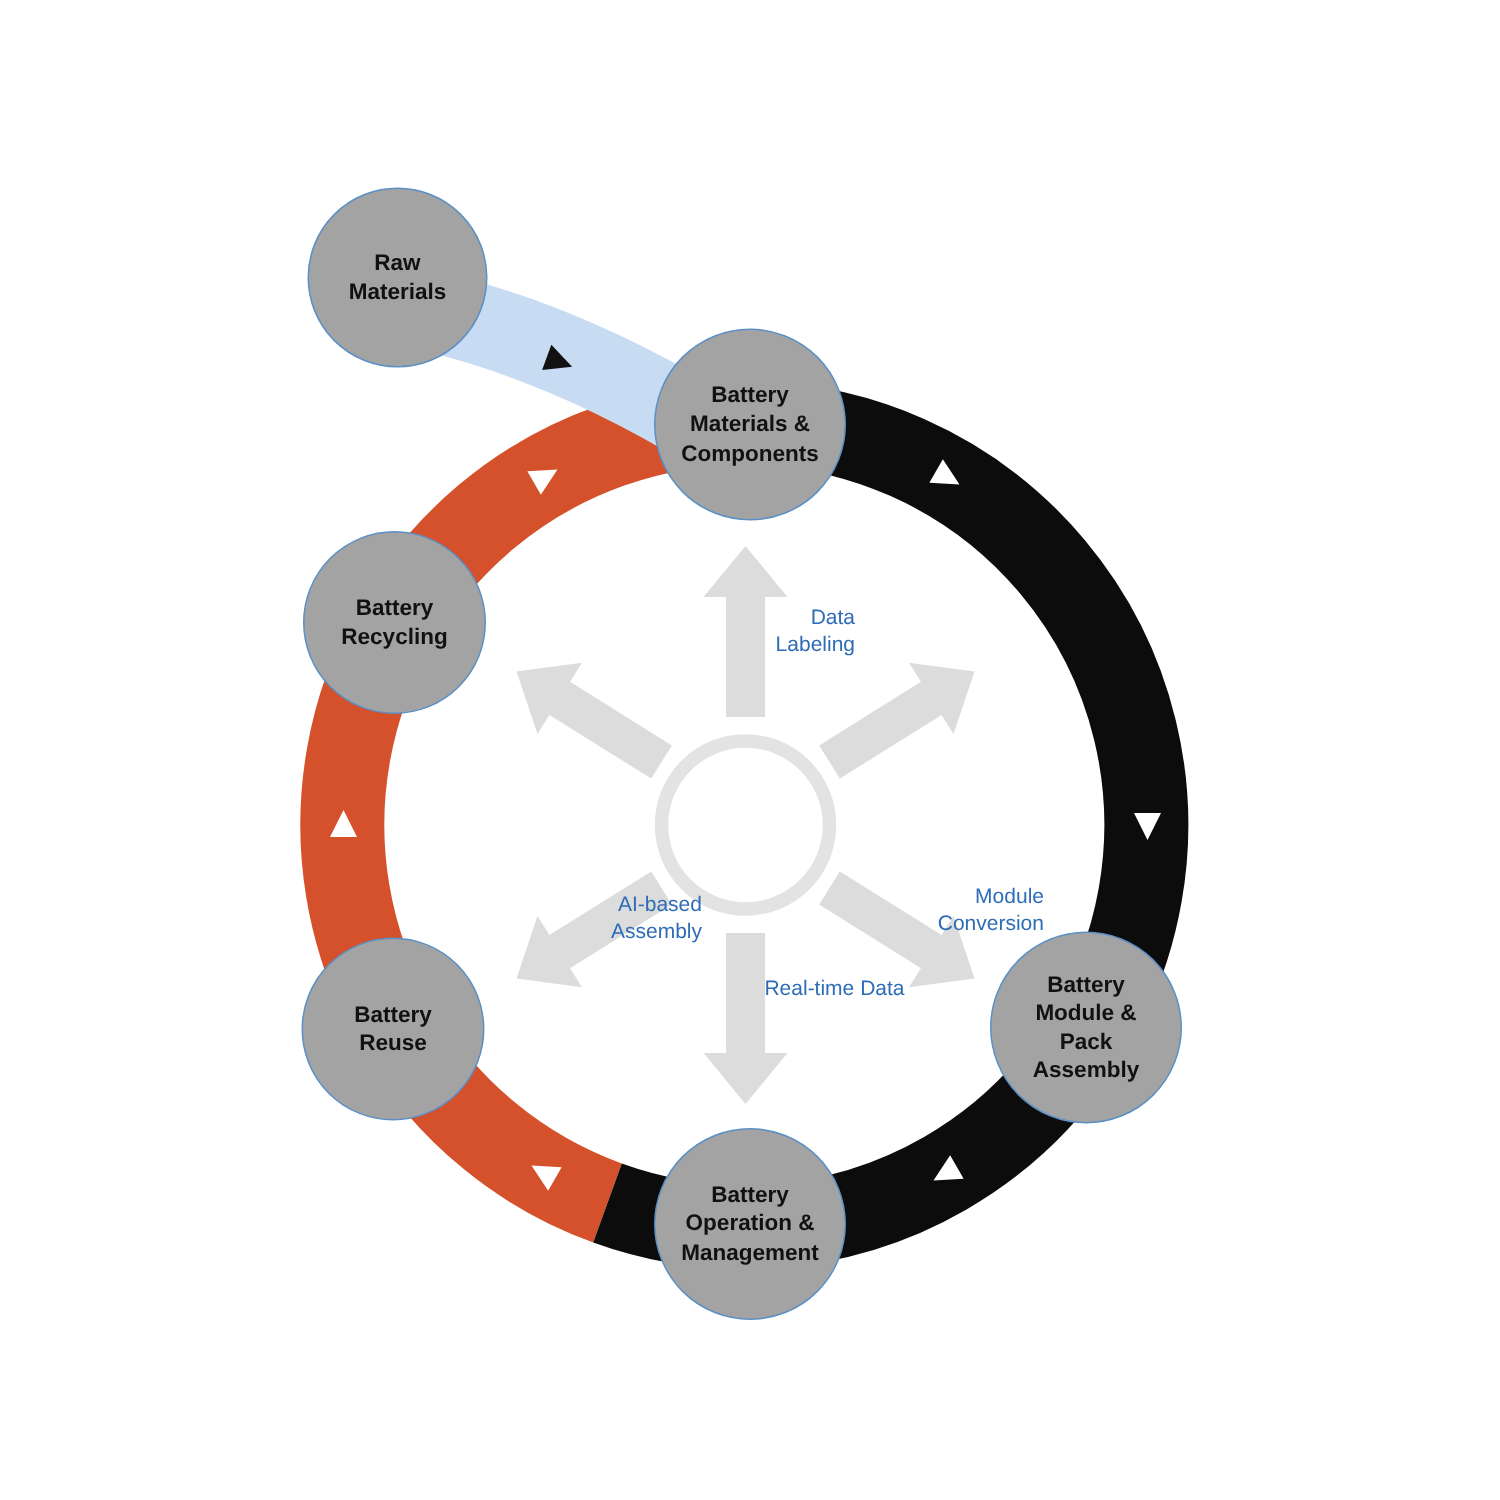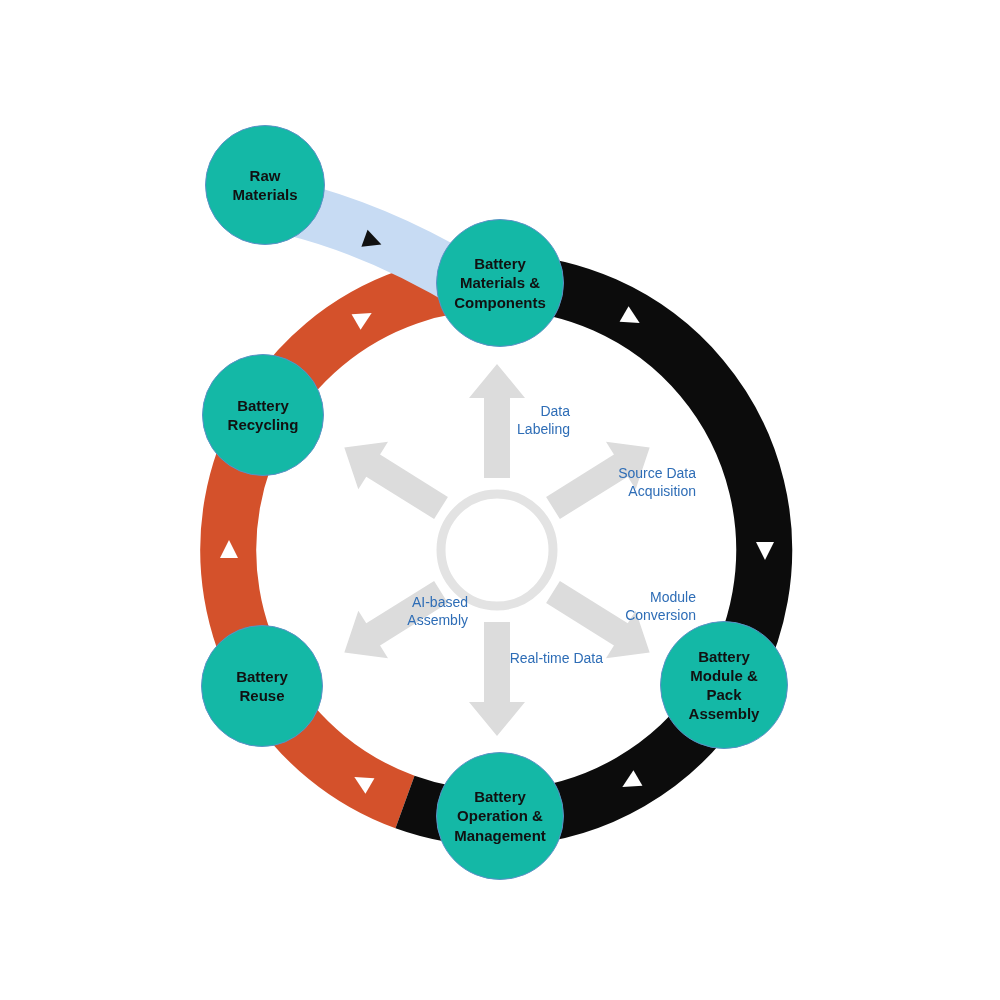--- a/index.html
+++ b/index.html
@@ -2,21 +2,21 @@
 <html style="--ring-black: #0c0c0c; --ring-orange: #d4512b; --band-blue: #c7dbf3; --node-border: #5b90c6; --node-text: #111111; --center-text: #2e6db6; --arrow-gray: #dcdcdc; --center-ring: #e3e3e3; --flow-arrow-white: #ffffff; --flow-arrow-black: #111111;"><head>
 <meta charset="utf-8">
 <style>
   html,body{margin:0;padding:0;background:#ffffff;}
   .canvas{
     position:relative;width:1000px;height:1000px;background:#ffffff;
     font-family:"Liberation Sans",sans-serif;overflow:hidden;margin:0 auto;
   }
   .diagram-svg{position:absolute;left:0;top:0;}
   .node{
-    position:absolute;border-radius:50%;background:#14b8a6;
+    position:absolute;border-radius:50%;background:#a3a3a3;
     border:1.6px solid var(--node-border,#5b90c6);
     display:flex;align-items:center;justify-content:center;
     text-align:center;font-weight:700;color:var(--node-text,#111111);
     white-space:pre-line;line-height:1.28;font-size:15px;box-sizing:border-box;
     z-index:3;
   }
   .n-raw{left:205px;top:125px;width:120px;height:120px;}
   .n-materials{left:436px;top:219px;width:128px;height:128px;}
   .n-cell{left:667px;top:348px;width:126px;height:126px;}
   .n-module{left:660px;top:621px;width:128px;height:128px;}
@@ -82,20 +82,18 @@
   <div class="node n-operation">Battery
 Operation &amp;
 Management</div>
   <div class="node n-reuse">Battery
 Reuse</div>
   <div class="node n-recycling">Battery
 Recycling</div>
 
   <div class="clabel l-data-labeling">Data
 Labeling</div>
-  <div class="clabel l-source-data">Source Data
-Acquisition</div>
   <div class="clabel l-ai-based">AI-based
 Assembly</div>
   <div class="clabel l-image-conv">Module
 Conversion</div>
   <div class="clabel l-realtime">Real-time Data</div>
 </div>
 
 </body></html>

